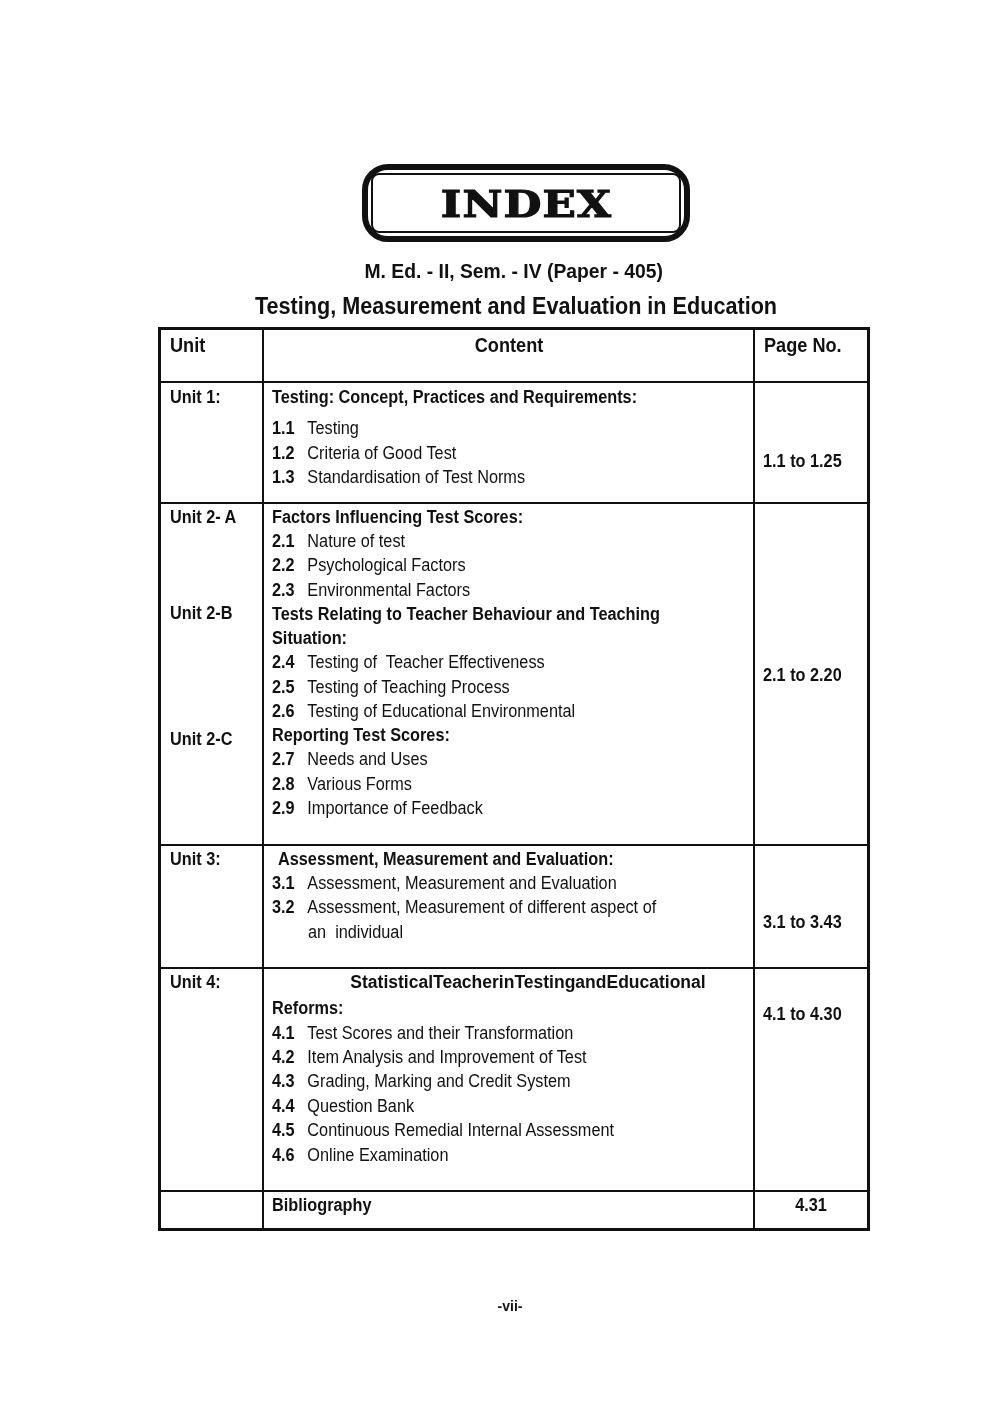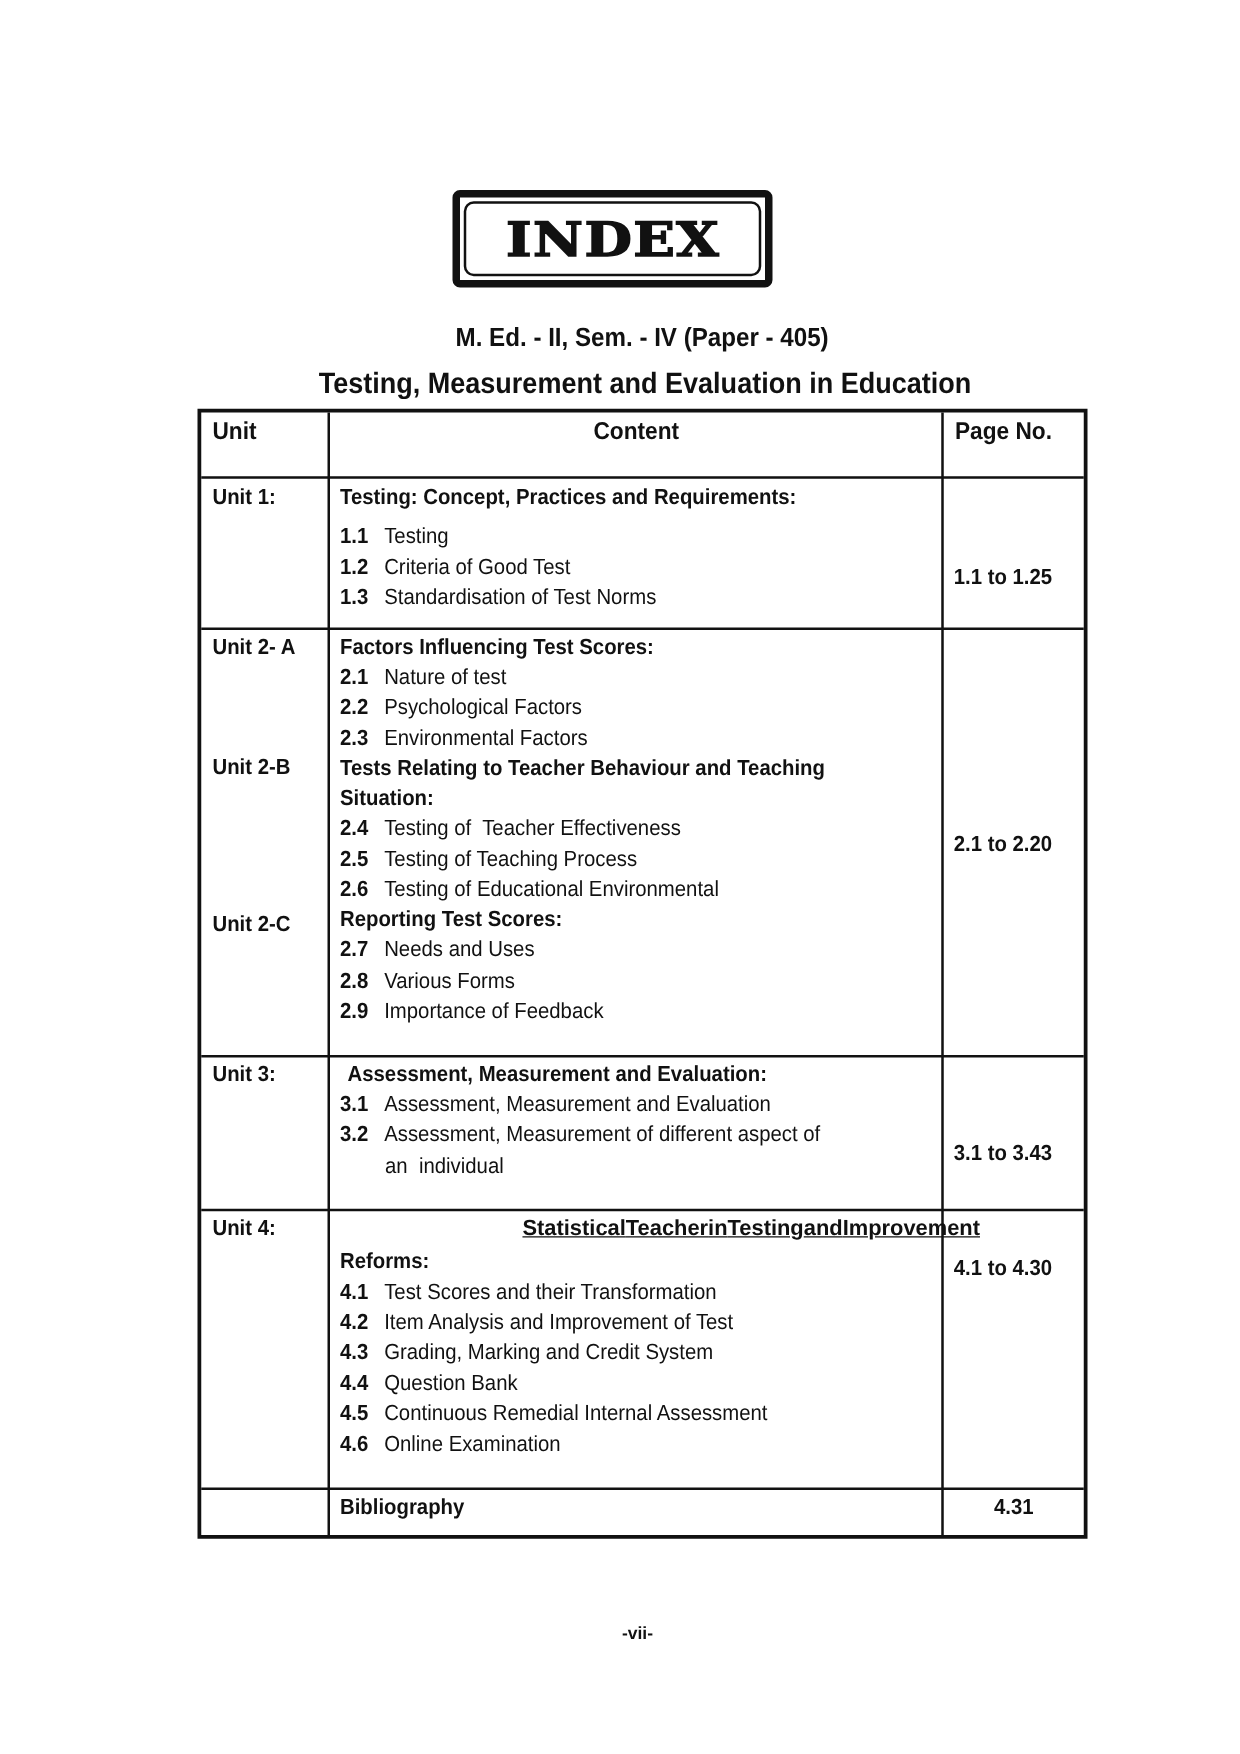--- a/index.html
+++ b/index.html
@@ -1,29 +1,29 @@
 <!DOCTYPE html>
 <html><head>
 <meta charset="utf-8">
 <style>
   html, body { margin: 0; padding: 0; background: #ffffff; }
   body { width: 992px; height: 1403px; position: relative; font-family: "Liberation Sans", sans-serif; color: #111; overflow: hidden; }
-  .index-box { position: absolute; left: 362px; top: 152px; width: 256px; height: 78px; box-sizing: border-box; border: 6px solid #111; border-radius: 6px; }
+  .index-box { position: absolute; left: 362px; top: 164px; width: 328px; height: 78px; box-sizing: border-box; border: 6px solid #111; border-radius: 26px; }
   .index-inner { position: absolute; left: 3px; top: 3px; right: 3px; bottom: 3px; border: 2px solid #111; border-radius: 8px; display: flex; align-items: center; justify-content: center; }
   .index-title { font-family: "DejaVu Serif", serif; font-weight: 900; font-size: 38px; letter-spacing: 1px; transform: scaleX(1.15); -webkit-text-stroke: 1.2px #111; }
   .sub1 { position: absolute; left: 0; width: 1027px; top: 259px; text-align: center; font-weight: bold; font-size: 21px; transform: scaleX(0.92); transform-origin: 516px 0; }
   .sub2 { position: absolute; left: 0; width: 1032px; top: 293px; text-align: center; font-weight: bold; font-size: 23.5px; transform: scaleX(0.92); transform-origin: 516px 0; }
   .table { position: absolute; left: 158px; top: 327px; width: 712px; height: 904px; box-sizing: border-box; border: 3px solid #111; }
   .vline { position: absolute; top: 0; bottom: 0; width: 2px; background: #111; }
   .hline { position: absolute; left: 0; right: 0; height: 2px; background: #111; }
   .t { position: absolute; white-space: nowrap; font-size: 17.5px; transform: scaleX(0.93); transform-origin: 0 0; }
   .b { font-weight: bold; }
   .num { font-weight: bold; display: inline-block; width: 38px; }
   .center { text-align: center; transform-origin: 50% 0; }
-  .justify { display: flex; justify-content: flex-end; width: 512px; transform: none; text-decoration: underline; }
+  .justify { display: flex; justify-content: center; width: 512px; transform: none; }
   .footer { position: absolute; left: 0; width: 1020px; top: 1298px; text-align: center; font-weight: bold; font-size: 14px; }
 </style>
 </head>
 <body>
 
 <div class="index-box">
   <div class="index-inner">
     <span class="index-title">INDEX</span>
   </div>
 </div>
@@ -80,21 +80,21 @@
   <div class="t" style="left:147px; top:592px; white-space:pre;">an  individual</div>
   <div class="t b" style="left:602px; top:582px;">3.1 to 3.43</div>
 
   <div class="t b" style="left:9px; top:642px;">Unit 4:</div>
   <div class="t b justify" style="left:111px; top:642px;">
     <span>Statistical</span>
     <span>Teacher</span>
     <span>in</span>
     <span>Testing</span>
     <span>and</span>
-    <span>Improvement</span>
+    <span>Educational</span>
   </div>
   <div class="t b" style="left:111px; top:668px;">Reforms:</div>
   <div class="t" style="left:111px; top:693px;"><span class="num">4.1</span><span>Test Scores and their Transformation</span></div>
   <div class="t" style="left:111px; top:717px;"><span class="num">4.2</span><span>Item Analysis and Improvement of Test</span></div>
   <div class="t" style="left:111px; top:741px;"><span class="num">4.3</span><span>Grading, Marking and Credit System</span></div>
   <div class="t" style="left:111px; top:766px;"><span class="num">4.4</span><span>Question Bank</span></div>
   <div class="t" style="left:111px; top:790px;"><span class="num">4.5</span><span>Continuous Remedial Internal Assessment</span></div>
   <div class="t" style="left:111px; top:815px;"><span class="num">4.6</span><span>Online Examination</span></div>
   <div class="t b" style="left:602px; top:674px;">4.1 to 4.30</div>
 

